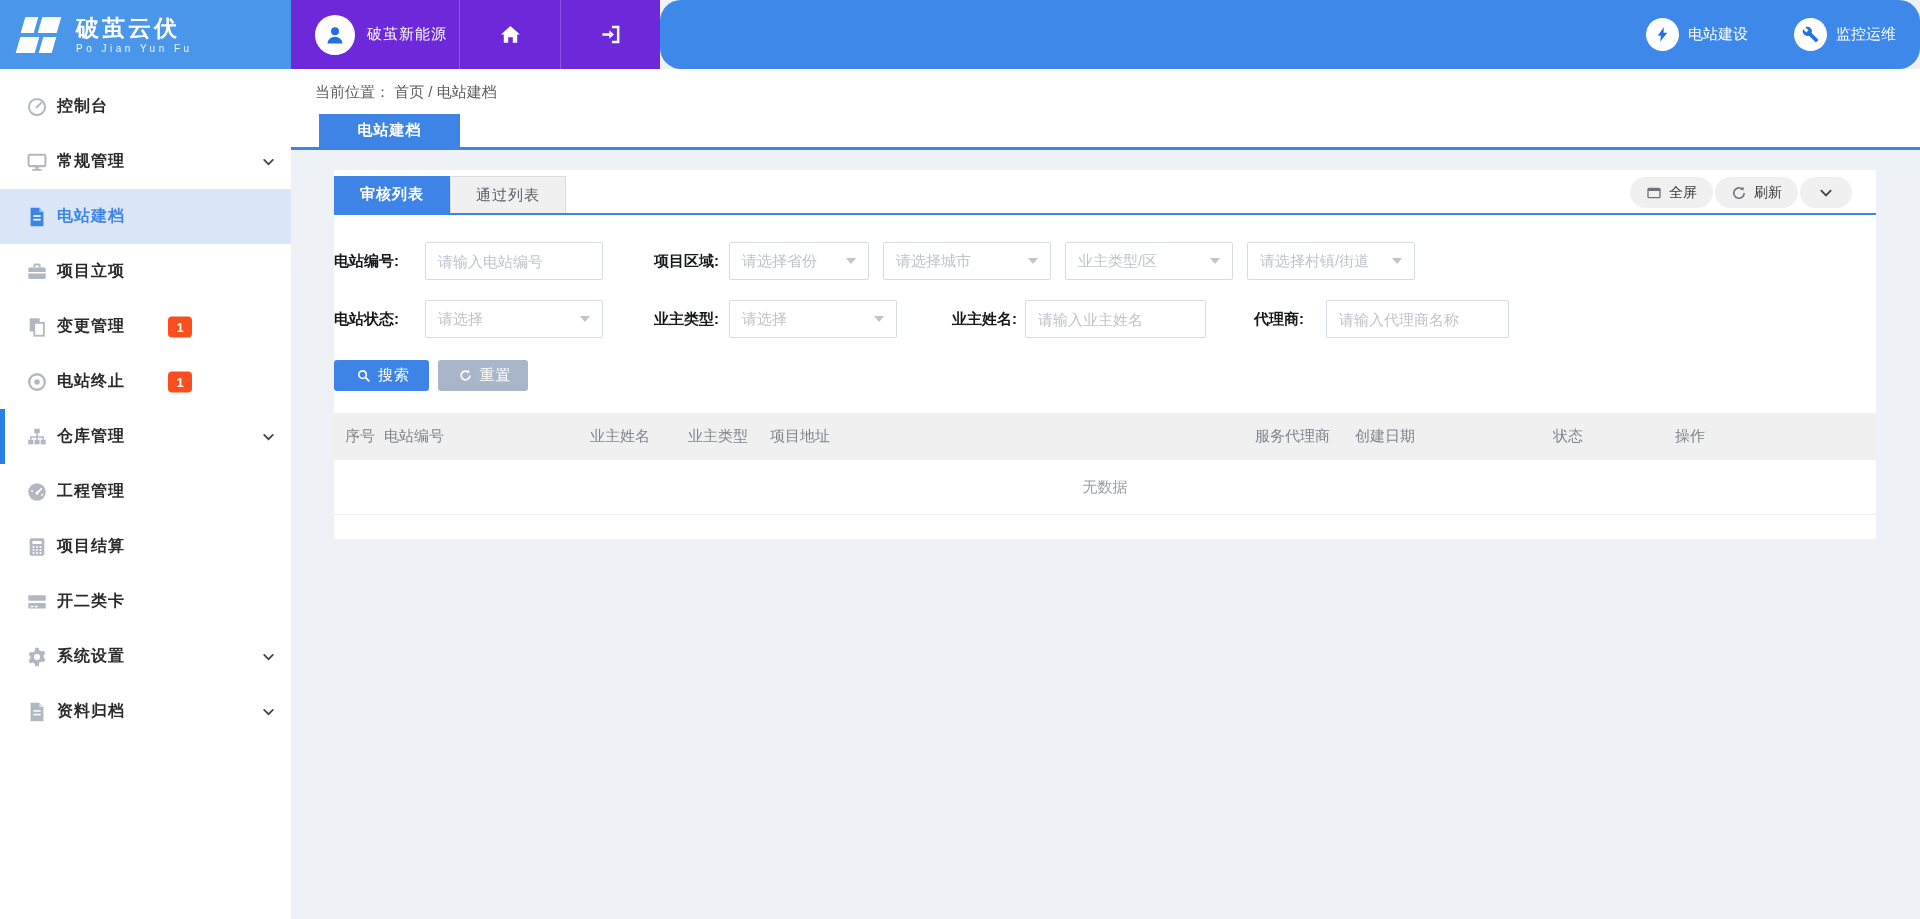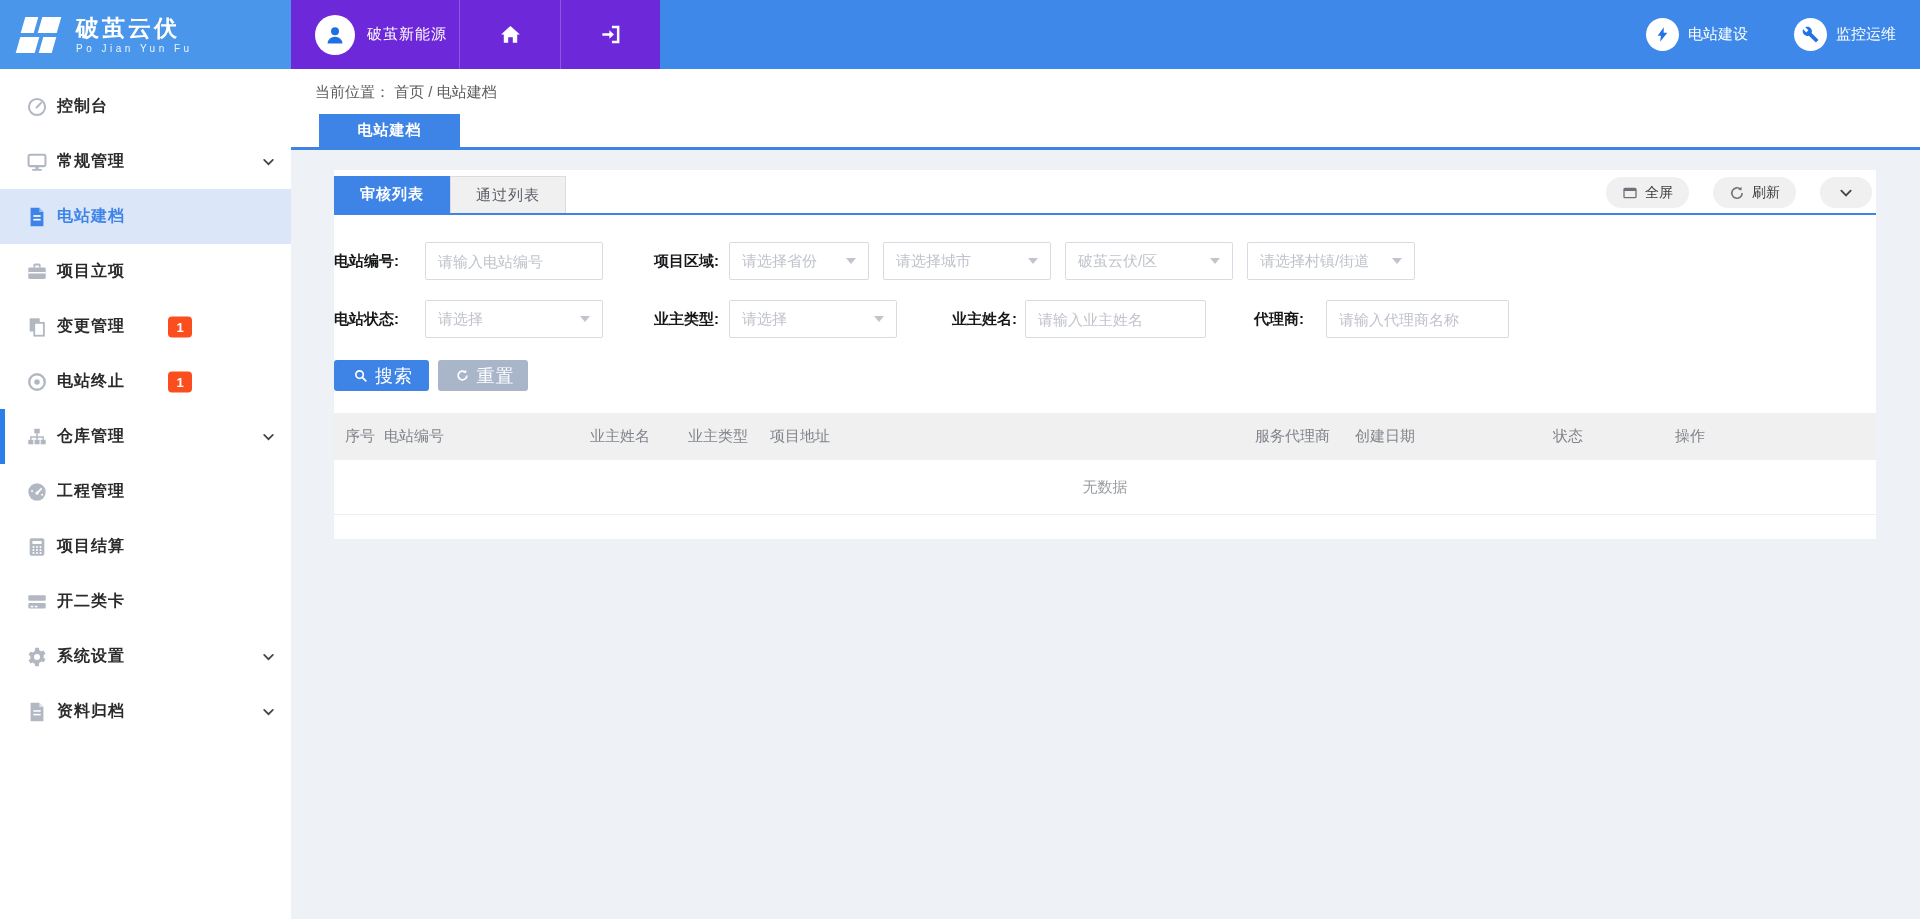--- a/index.html
+++ b/index.html
@@ -22,21 +22,21 @@
   .hsec{height:69px;background:#6d28d9;display:flex;align-items:center;justify-content:center;
         box-sizing:border-box;}
   .hsec.user{width:169px;justify-content:flex-start;padding-left:24px;gap:12px;
              border-right:1px solid rgba(255,255,255,.22);}
   .hsec.home{width:101px;border-right:1px solid rgba(255,255,255,.22);cursor:pointer;}
   .hsec.login{width:99px;cursor:pointer;}
   .avatar{width:40px;height:40px;border-radius:50%;background:#fff;display:flex;
           align-items:center;justify-content:center;flex:none;}
   .org{color:#fff;font-size:15px;letter-spacing:1px;white-space:nowrap;}
   .hrest{flex:1;height:69px;background:#3e88e9;display:flex;align-items:center;
-         justify-content:flex-end;gap:46px;padding-right:24px;box-sizing:border-box;}
+         justify-content:flex-end;gap:46px;padding-right:24px;box-sizing:border-box;border-radius:21px;}
   .h-action{display:flex;align-items:center;gap:9px;color:#fff;font-size:15px;cursor:pointer;}
   .hcircle{width:33px;height:33px;border-radius:50%;background:#fff;display:flex;
            align-items:center;justify-content:center;flex:none;}
 
   
   .sidebar{position:absolute;top:69px;left:0;width:291px;height:850px;background:#fff;
            padding-top:10px;box-sizing:border-box;}
   .side-item{height:55px;display:flex;align-items:center;position:relative;
              padding-left:26px;box-sizing:border-box;cursor:pointer;}
   .side-item .sicon{width:22px;height:22px;margin-right:9px;flex:none;}
@@ -62,21 +62,21 @@
   .content{padding:20px 0 0 43px;}
   .panel{width:1542px;background:#fff;position:relative;padding-bottom:24px;box-sizing:border-box;}
 
   .panel-head{position:relative;height:45px;padding-top:6px;box-sizing:content-box;}
   .panel-head::after{content:'';position:absolute;left:0;right:0;top:43px;height:2px;background:#3d84e6;}
   .tabs{display:flex;}
   .tab{width:116px;height:37px;display:flex;align-items:center;justify-content:center;
        font-size:15px;letter-spacing:1px;box-sizing:border-box;cursor:pointer;}
   .tab.active{background:#3d84e6;color:#fff;font-weight:700;}
   .tab.inactive{background:#f0f0f0;color:#5a5e66;border:1px solid #dcdcdc;border-bottom:none;}
-  .pills{position:absolute;right:4px;top:7px;display:flex;gap:24px;align-items:center;}
+  .pills{position:absolute;right:24px;top:7px;display:flex;gap:2px;align-items:center;}
   .pill{height:31px;border-radius:16px;background:#f0f0f0;display:flex;align-items:center;gap:7px;
         padding:0 16px;font-size:14px;color:#3c3c3c;cursor:pointer;}
   .pill.sm{padding:0 19px;}
 
   
   .form{padding-top:21px;}
   .frow{display:flex;align-items:center;height:38px;margin-bottom:20px;}
   .frow.last{margin-bottom:0;}
   .flabel{font-size:15px;font-weight:700;color:#17181a;white-space:nowrap;text-align:right;
           box-sizing:border-box;}
@@ -89,21 +89,21 @@
   .fsel{height:38px;border:1px solid #d7dbe2;border-radius:2px;box-sizing:border-box;background:#fff;
         display:flex;align-items:center;justify-content:space-between;padding:0 12px;
         font-size:15px;color:#bfc3cb;cursor:pointer;}
   .caret{width:0;height:0;border-left:5px solid transparent;border-right:5px solid transparent;
          border-top:6px solid #c0c4cc;flex:none;margin-left:8px;}
   .gap14{width:14px;flex:none;}
   .daterange{position:relative;width:315px;}
   .daterange input{width:100%;padding-right:38px;}
   .cal{position:absolute;right:10px;top:50%;transform:translateY(-50%);}
   .btnrow{display:flex;margin-top:22px;gap:9px;}
-  .btn{height:31px;border:none;border-radius:3px;font-size:18px;color:#fff;display:flex;
+  .btn{height:31px;border:none;border-radius:3px;font-size:15px;color:#fff;display:flex;
        align-items:center;justify-content:center;gap:7px;cursor:pointer;letter-spacing:1px;
        font-family:"Liberation Sans","DejaVu Sans",sans-serif;padding-left:9px;}
   .btn.search{width:95px;background:#3d84e6;}
   .btn.reset{width:90px;background:#a9b6c9;}
 
   
   .thead{margin-top:22px;height:47px;background:#f0f0f0;display:flex;align-items:center;
          font-size:15px;color:#80848b;}
   .th{box-sizing:border-box;white-space:nowrap;overflow:hidden;}
   .tempty{height:54px;display:flex;align-items:center;justify-content:center;color:#9a9da3;
@@ -390,21 +390,21 @@
             <span>请选择省份</span>
               <span class="caret"></span>
           </div>
           <span class="gap14"></span>
           <div class="fsel" style="width:168px">
             <span>请选择城市</span>
               <span class="caret"></span>
           </div>
           <span class="gap14"></span>
           <div class="fsel" style="width:168px">
-            <span>破茧云伏/区</span>
+            <span>业主类型/区</span>
               <span class="caret"></span>
           </div>
           <span class="gap14"></span>
           <div class="fsel" style="width:168px">
             <span>请选择村镇/街道</span>
               <span class="caret"></span>
           </div>
         </div>
 
         <div class="frow">

